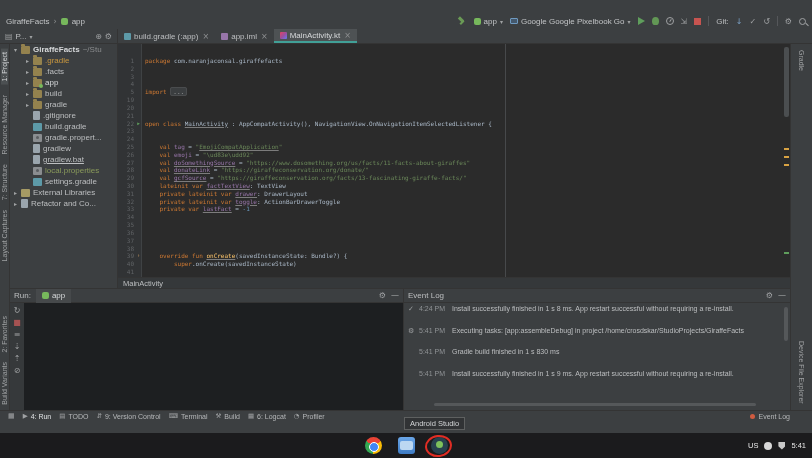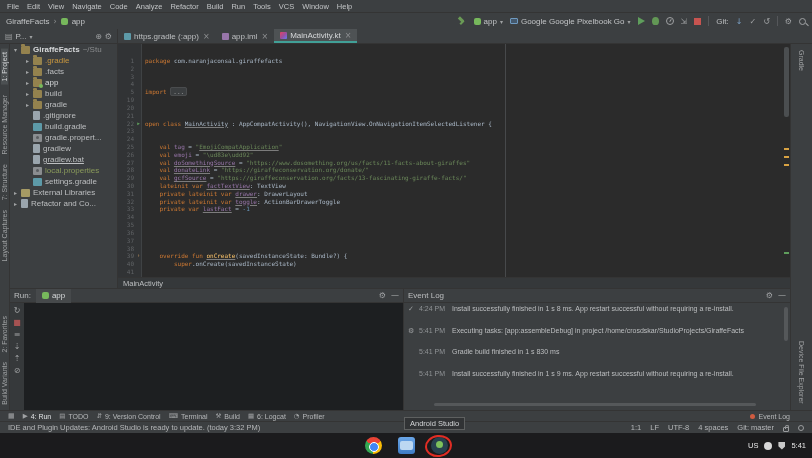--- a/index.html
+++ b/index.html
@@ -154,35 +154,20 @@
 
   
   #tooltip{position:absolute;left:404px;top:417px;background:#313335;border:1px solid #5e6060;color:#d2d4d6;
            font-size:7.5px;padding:1px 5px;z-index:50}
 </style>
 </head>
 <body>
 
 <div id="root">
 
-  <div id="menubar">
-      <span class="menu-item">File</span>
-      <span class="menu-item">Edit</span>
-      <span class="menu-item">View</span>
-      <span class="menu-item">Navigate</span>
-      <span class="menu-item">Code</span>
-      <span class="menu-item">Analyze</span>
-      <span class="menu-item">Refactor</span>
-      <span class="menu-item">Build</span>
-      <span class="menu-item">Run</span>
-      <span class="menu-item">Tools</span>
-      <span class="menu-item">VCS</span>
-      <span class="menu-item">Window</span>
-      <span class="menu-item">Help</span>
-    </div>
 
   <div id="toolbar">
     <div class="crumbs">
       <span>GiraffeFacts</span>
       <span class="chev icf">›</span>
       <span class="droid-ic"></span>
       <span>app</span>
     </div>
     <div class="tb-right">
       <span class="ic-hammer"></span>
@@ -217,21 +202,21 @@
       <span class="icf" style="font-size:8px">▤</span>
       <span>P...</span>
       <span class="caret icf">▾</span>
       <span class="sp"></span>
       <span class="icf" style="font-size:8px">⊕</span>
       <span class="icf" style="font-size:8px">⚙</span>
     </div>
     <div id="tabs">
         <div class="tab">
           <span class="tab-ic ic-gradle"></span>
-          <span class="tab-lb">https.gradle (:app)</span>
+          <span class="tab-lb">build.gradle (:app)</span>
           <span class="tab-x icf">×</span>
         </div>
         <div class="tab">
           <span class="tab-ic ic-iml"></span>
           <span class="tab-lb">app.iml</span>
           <span class="tab-x icf">×</span>
         </div>
         <div class="tab active">
           <span class="tab-ic ic-kotlin"></span>
           <span class="tab-lb">MainActivity.kt</span>
@@ -499,32 +484,20 @@
           <span class="bb-g icf">◔</span>
           <span>Profiler</span>
         </div>
       </div>
     <div id="bbRight">
       <span class="ev-dot"></span>
       <span>Event Log</span>
     </div>
   </div>
 
-  <div id="statusBar">
-    <span>IDE and Plugin Updates: Android Studio is ready to update. (today 3:32 PM)</span>
-    <div id="statusItems">
-        <span class="st-item">1:1</span>
-        <span class="st-item">LF</span>
-        <span class="st-item">UTF-8</span>
-        <span class="st-item">4 spaces</span>
-        <span class="st-item">Git: master</span>
-      </div>
-    <span class="ic-lock"></span>
-    <span class="ic-bell"></span>
-  </div>
 
   <div id="taskbar">
     <div class="tb-app chrome-ic"></div>
     <div class="tb-app files-ic"></div>
     <div class="tb-app as-ic"></div>
   </div>
   <div id="annotCircle"></div>
   <div id="tray">
     <span>US</span>
     <span class="tray-circle"></span>

